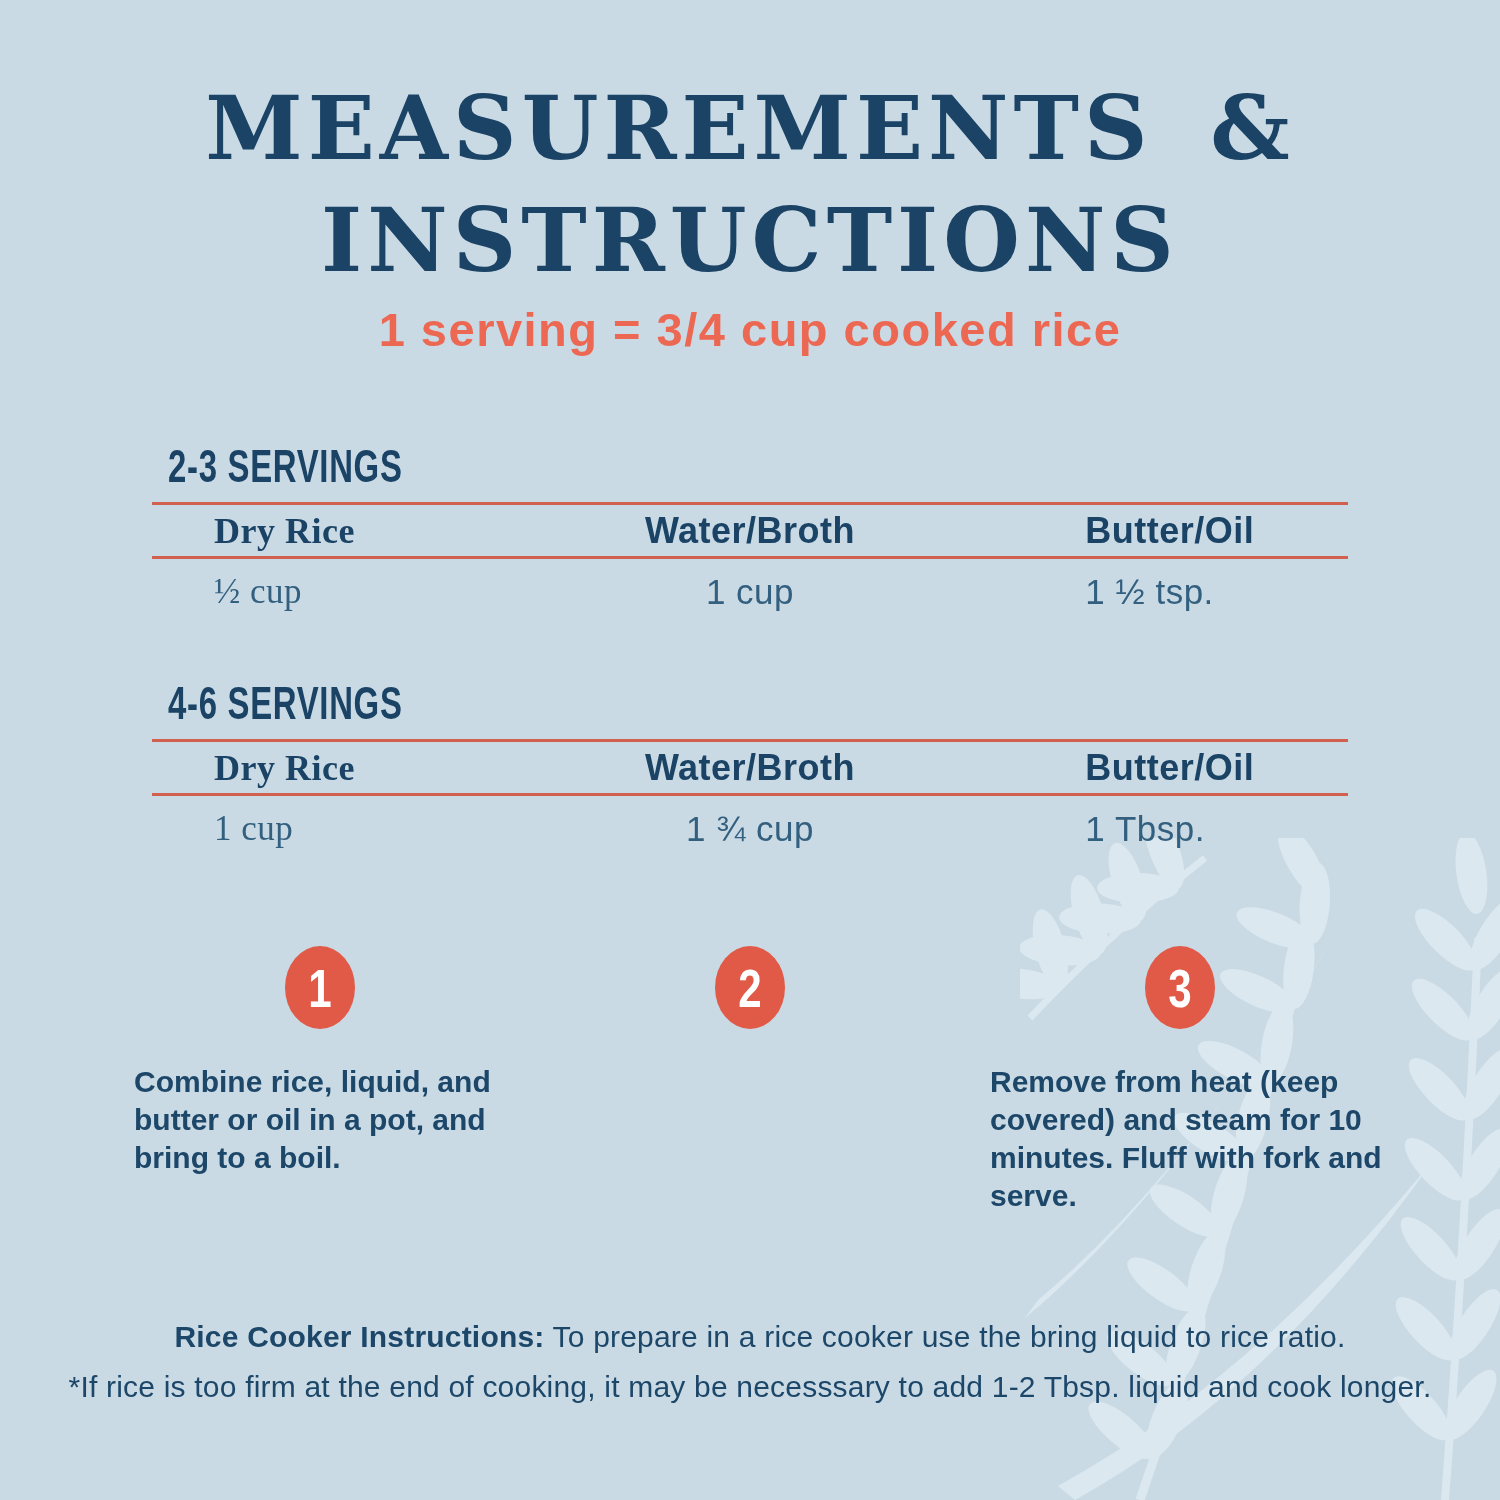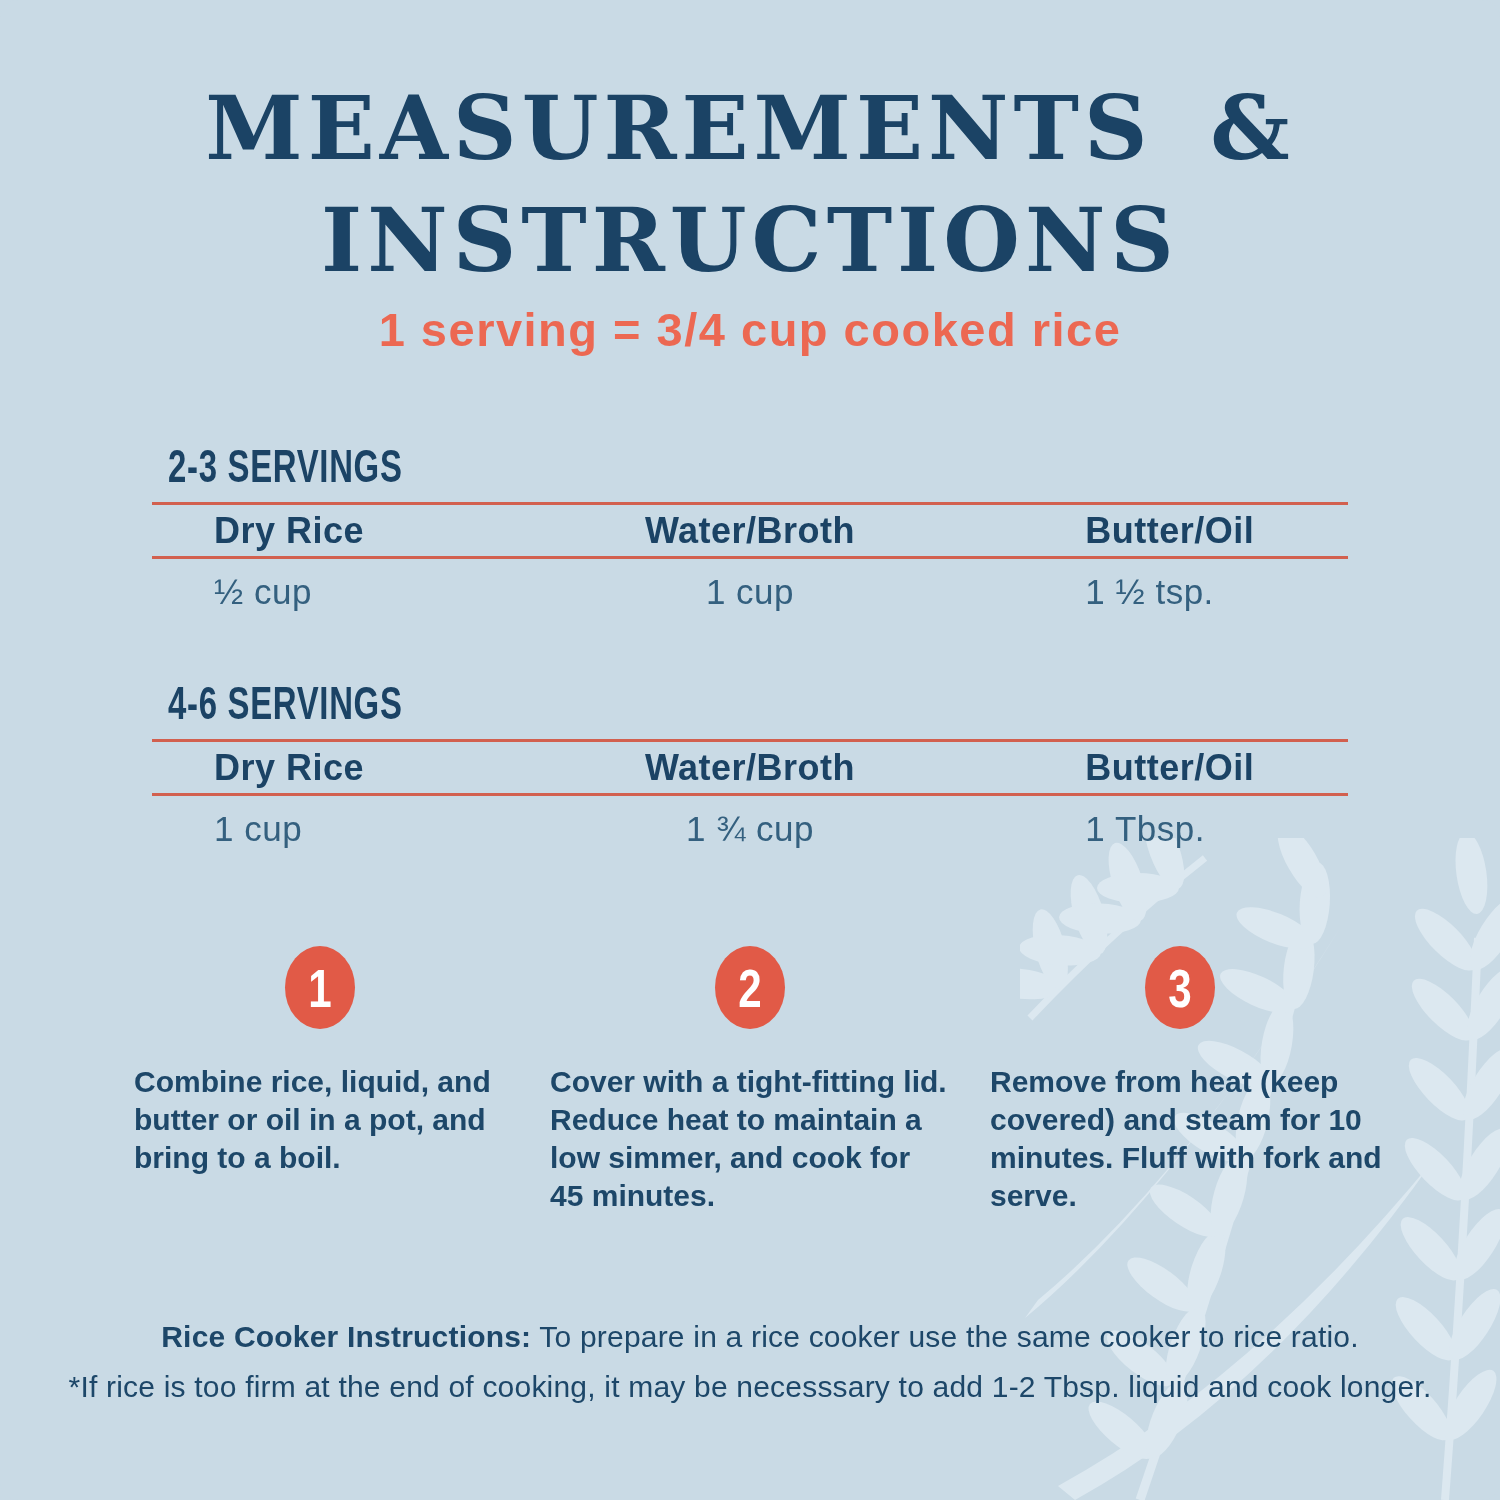--- a/index.html
+++ b/index.html
@@ -43,21 +43,21 @@
     font-weight:700;font-size:47px;line-height:50px;letter-spacing:1px;
     color:#1b4365;
     transform:scaleX(0.70);transform-origin:left center;
     white-space:nowrap;
   }
   .rule{height:3px;background:#d2604f;}
   .rule.a{margin-top:11px;}
   .row{
     display:grid;grid-template-columns:1fr 1fr 1fr;align-items:center;
   }
-  .row .c1{justify-self:start;padding-left:62px;}
+  .row .c1{justify-self:start;padding-left:62px;font-family:Liberation Serif, serif;}
   .row .c2{justify-self:center;text-align:center;}
   .row .c3{justify-self:start;padding-left:136px;}
   .head-row{height:51px;}
   .head-row span{
     font-weight:700;font-size:36px;color:#1b4365;letter-spacing:0.5px;
   }
   .val-row{padding-top:13px;}
   .val-row span{
     font-weight:400;font-size:35px;color:#34607f;letter-spacing:0.5px;
   }
@@ -207,31 +207,30 @@
       <div class="step">
         <div class="step-circle">
           <span class="step-num">1</span>
         </div>
         <div class="step-text">Combine rice, liquid, and butter or oil in a pot, and bring to a boil.</div>
       </div>
       <div class="step">
         <div class="step-circle">
           <span class="step-num">2</span>
         </div>
-        <div class="step-text">Cover with a tight-fitting lid. Reduce heat to maintain a low simmer, and cook for 45 minutes.</div>
       </div>
       <div class="step">
         <div class="step-circle">
           <span class="step-num">3</span>
         </div>
         <div class="step-text">Remove from heat (keep covered) and steam for 10 minutes. Fluff with fork and serve.</div>
       </div>
     </div>
 
     <div class="footer">
       <div>
-        <b>Rice Cooker Instructions:</b><span> To prepare in a rice cooker use the same cooker to rice ratio.</span>
+        <b>Rice Cooker Instructions:</b><span> To prepare in a rice cooker use the bring liquid to rice ratio.</span>
       </div>
       <div>*If rice is too firm at the end of cooking, it may be necesssary to add 1-2 Tbsp. liquid and cook longer.</div>
     </div>
 
   </div>
 </div>
 
 </body></html>

